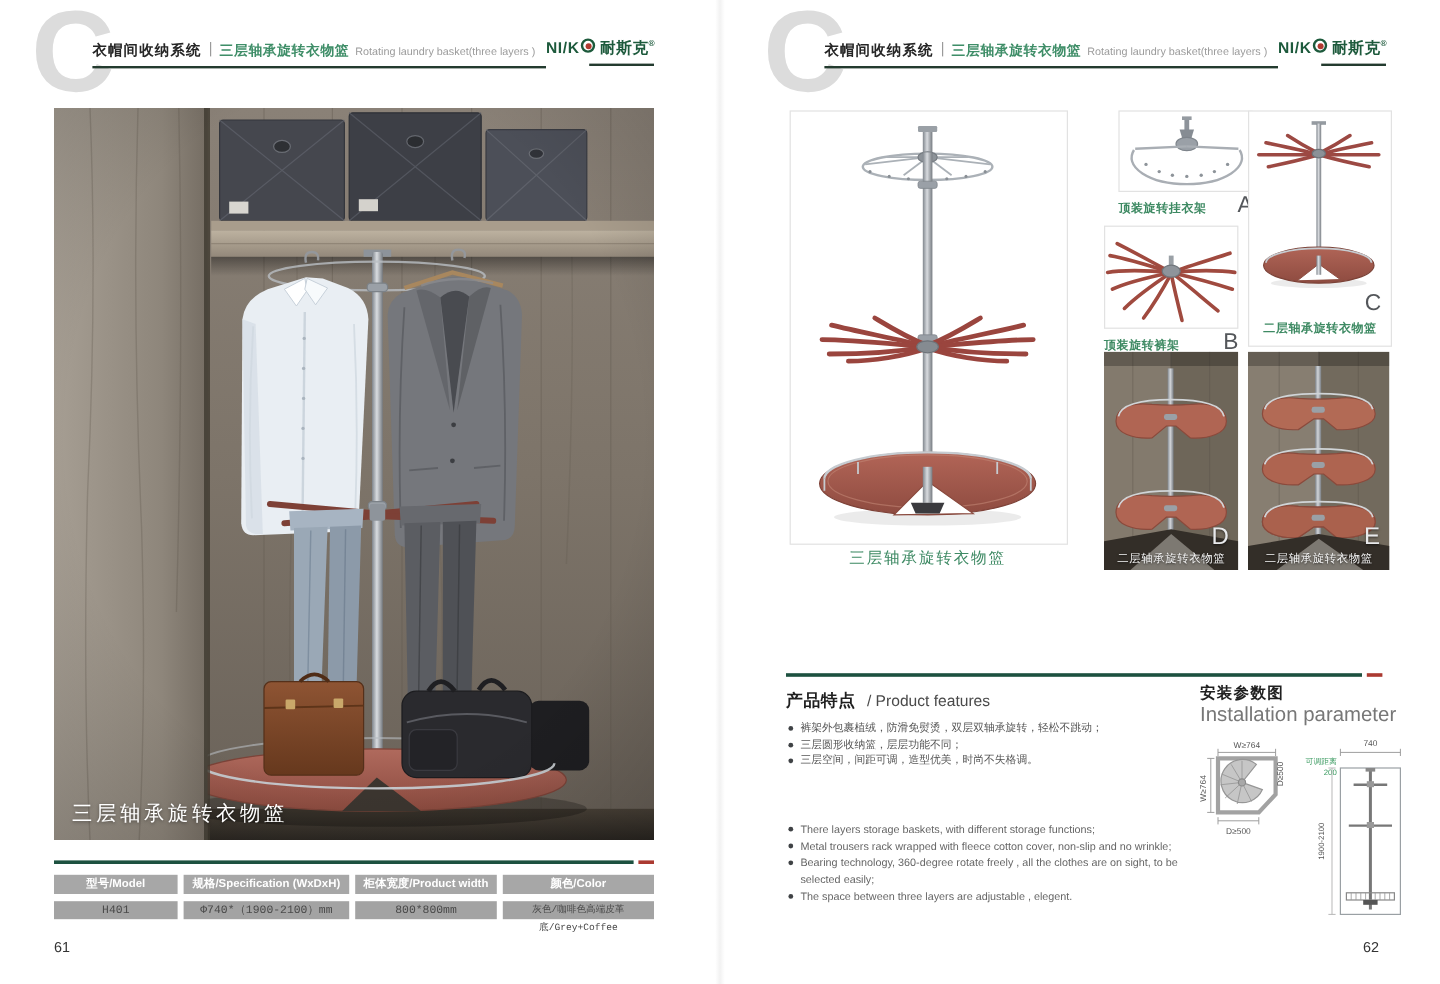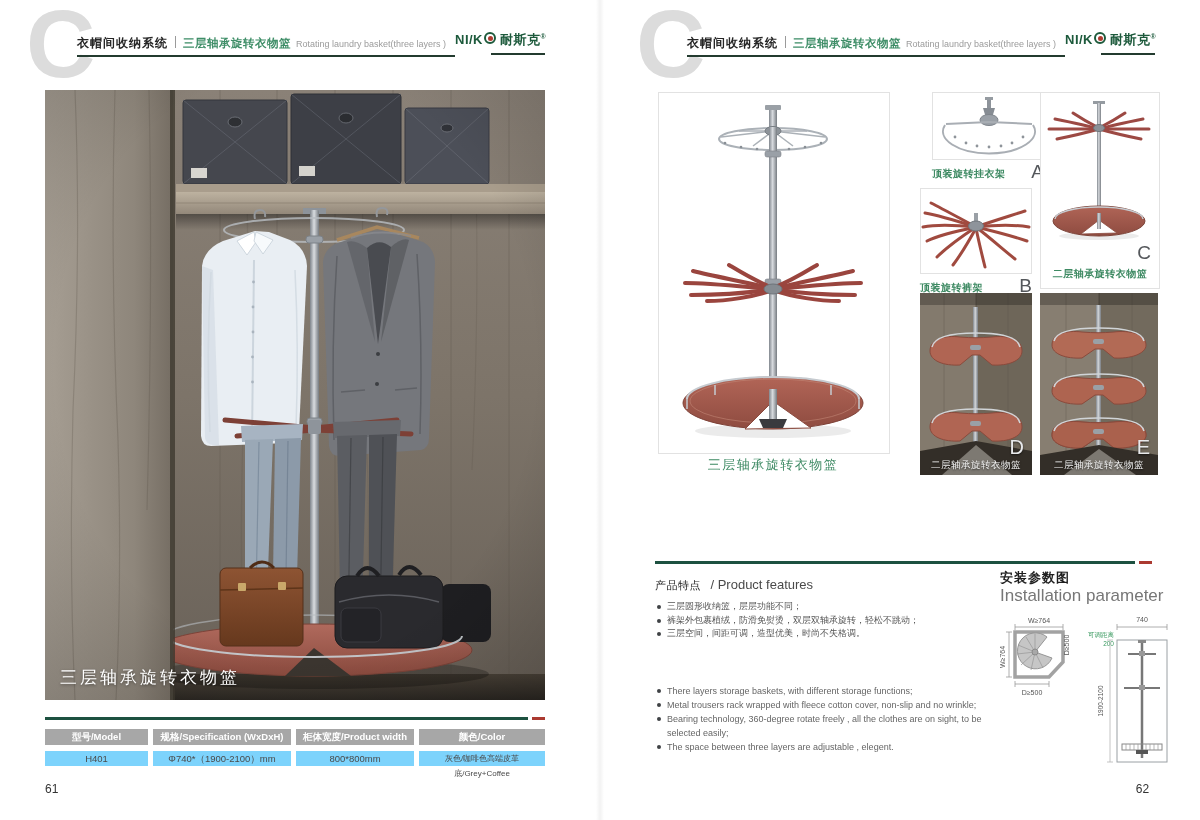--- a/index.html
+++ b/index.html
@@ -23,41 +23,41 @@
   .logo-reg{font-size:7px;vertical-align:super;}
   
   .divider{display:flex;align-items:center;gap:4px;}
   .divider .g{flex:1;height:3px;background:#1d5140;}
   .divider .r{width:13px;height:3px;background:#ab3a31;}
   
   .trow{display:flex;gap:5px;align-items:flex-end;}
   .trow .c0{width:103px;} .trow .c1{width:138px;} .trow .c2{width:118px;} .trow .c3{width:126px;}
   .trow.h div{background:#a7a7a7;color:#fff;font-weight:700;font-size:9.5px;height:16px;line-height:16px;text-align:center;}
   .trow.b{margin-top:6px;}
-  .trow.b div{background:#7dd3fc;color:#4a4a4a;font-size:9.5px;height:15px;line-height:15px;text-align:center;}
+  .trow.b div{background:#a3a3a3;color:#4a4a4a;font-size:9.5px;height:15px;line-height:15px;text-align:center;font-family:Liberation Mono, monospace;}
   .trow.b .c3{font-size:8px;}
   .pageno{font-size:12px;color:#333;}
   
   .photo-cap{color:#ffffff;font-size:17px;letter-spacing:3px;text-shadow:0 1px 3px rgba(0,0,0,.45);}
   
   .main-box{border:1px solid #e2e2e2;background:#fff;}
   .main-cap{text-align:center;color:#3e8a64;font-size:13px;letter-spacing:1.5px;}
   .thumb-img{border:1px solid #e2e2e2;background:#fff;}
   .thumb-caprow{display:flex;justify-content:space-between;align-items:flex-end;margin-top:2px;}
   .t-green{color:#3e8a63;font-weight:700;font-size:10px;letter-spacing:.5px;}
   .t-letter{font-size:19px;color:#54575b;line-height:1;}
   .photo-box{overflow:hidden;}
   .ph-letter{position:absolute;right:8px;bottom:16px;font-size:20px;color:#e8e9eb;text-shadow:0 1px 2px rgba(0,0,0,.6);}
   .ph-cap{position:absolute;left:0;bottom:3px;width:100%;text-align:center;font-size:9.5px;color:#f4f4f4;
           text-shadow:0 1px 2px rgba(0,0,0,.65);letter-spacing:.5px;}
   .cbox{border:1px solid #e2e2e2;background:#fff;}
   .c-letter{position:absolute;right:8px;bottom:24px;font-size:19px;color:#54575b;}
   .c-cap{position:absolute;left:0;bottom:7px;width:100%;text-align:center;}
   
-  .feat-title-cn{font-size:11px;font-weight:400;color:#1f1f1f;letter-spacing:.5px;}
+  .feat-title-cn{font-size:14px;font-weight:700;color:#1f1f1f;letter-spacing:.5px;}
   .feat-title-en{font-size:13px;color:#4a4a4a;margin-left:5px;}
   .feat{list-style:none;margin:0;padding:0;}
   .feat li{position:relative;padding-left:12px;font-size:9px;color:#555;line-height:13.5px;}
   .feat li::before{content:"";position:absolute;left:2px;top:5px;width:4px;height:4px;border-radius:50%;background:#3f4245;}
   .feat.en li{color:#666;line-height:14px;}
   .inst-cn{font-size:13px;font-weight:700;color:#1f1f1f;letter-spacing:1px;}
   .inst-en{font-size:17px;color:#777;text-align:center;}
   svg text{font-family:"Liberation Sans","DejaVu Sans",sans-serif;}
 </style>
 </head>
@@ -536,22 +536,22 @@
   <div class="abs divider" style="left:655px;top:561px;width:497px;">
       <div class="g"></div>
       <div class="r"></div>
     </div>
 
   <div class="abs" style="left:655px;top:575px;">
     <span class="feat-title-cn">产品特点</span>
     <span class="feat-title-en">/ Product features</span>
   </div>
   <ul class="abs feat" style="left:655px;top:600px;width:330px;">
+    <li>裤架外包裹植绒，防滑免熨烫，双层双轴承旋转，轻松不跳动；</li>
     <li>三层圆形收纳篮，层层功能不同；</li>
-    <li>裤架外包裹植绒，防滑免熨烫，双层双轴承旋转，轻松不跳动；</li>
     <li>三层空间，间距可调，造型优美，时尚不失格调。</li>
   </ul>
   <ul class="abs feat en" style="left:655px;top:684px;width:335px;">
     <li>There layers storage baskets, with different storage functions;</li>
     <li>Metal trousers rack wrapped with fleece cotton cover, non-slip and no wrinkle;</li>
     <li>Bearing technology, 360-degree rotate freely , all the clothes are on sight, to be selected easily;</li>
     <li>The space between three layers are adjustable , elegent.</li>
   </ul>
 
   <div class="abs inst-cn" style="left:1000px;top:569px;">安装参数图</div>

